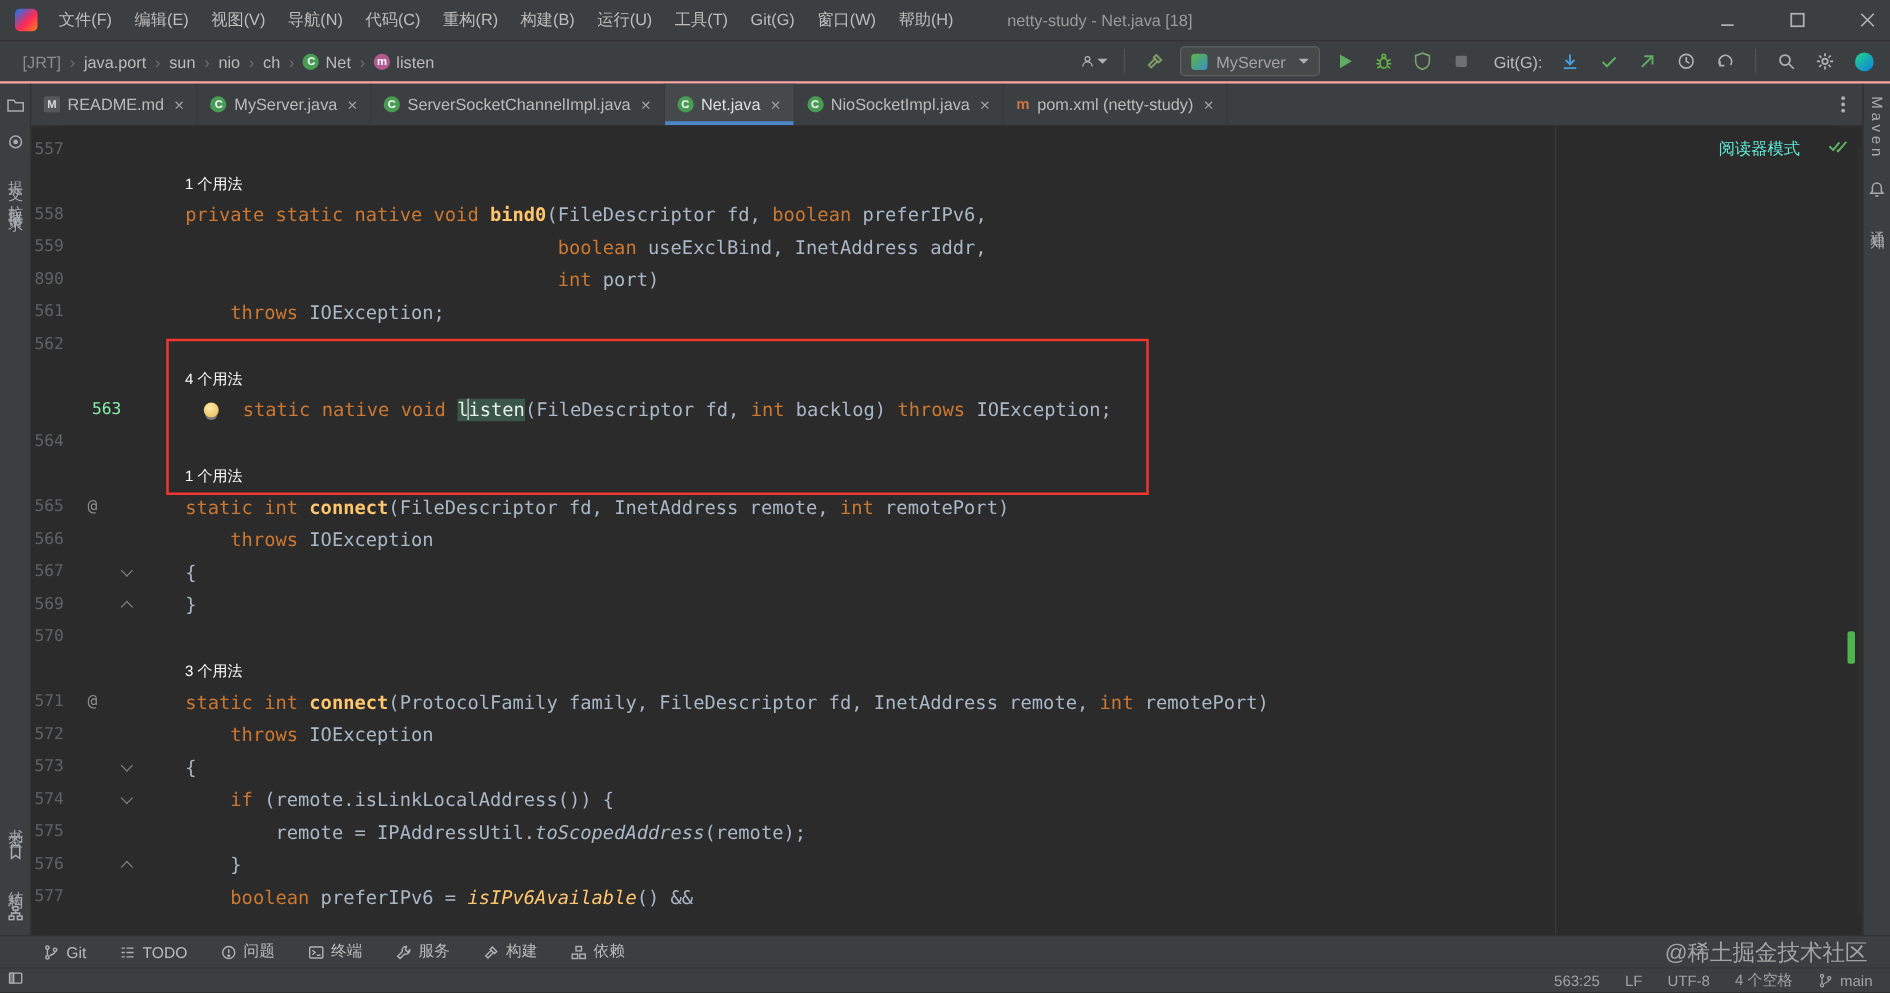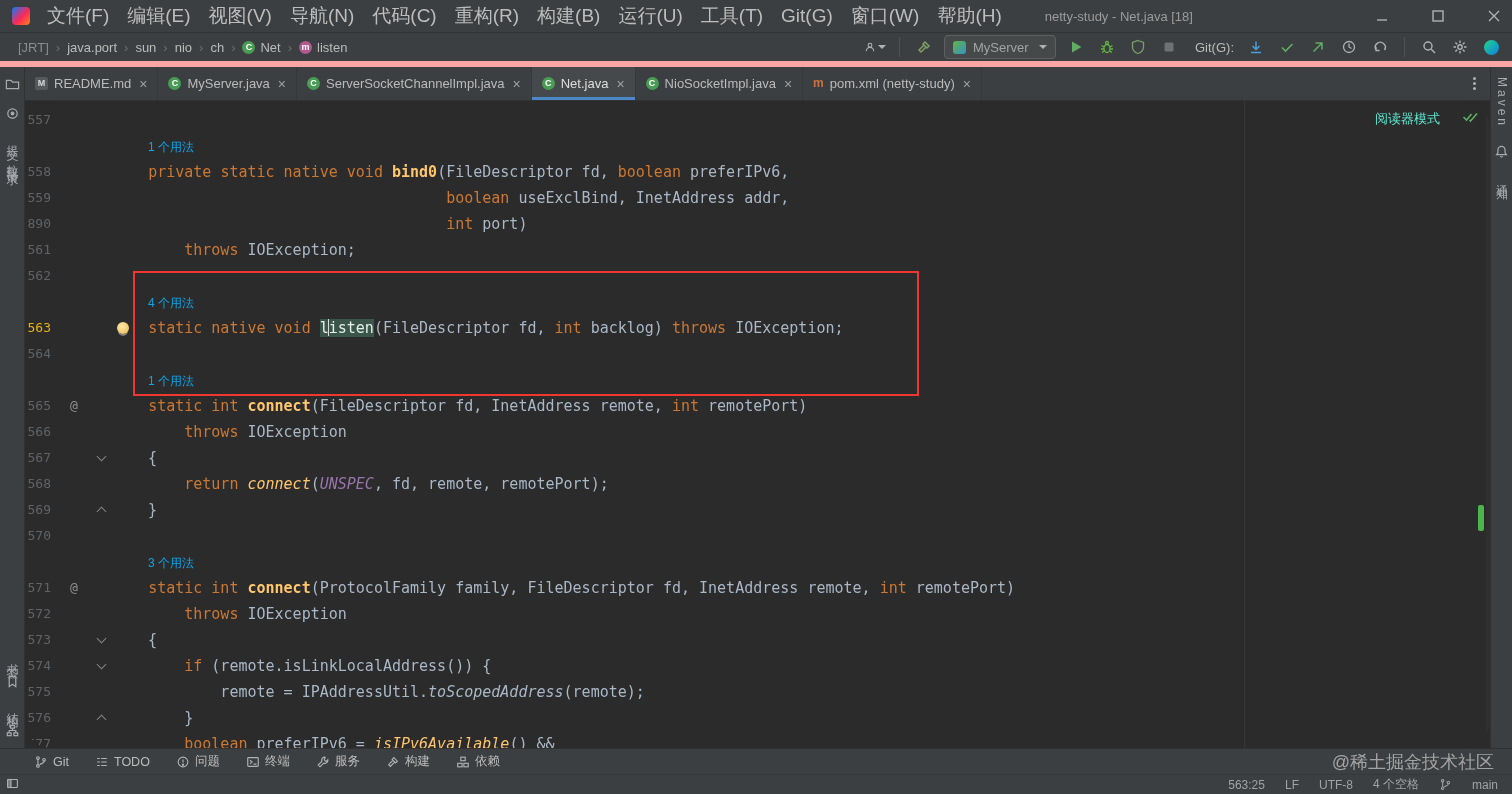--- a/index.html
+++ b/index.html
@@ -4,28 +4,28 @@
 <style>
   * { margin:0; padding:0; box-sizing:border-box; }
   html,body { width:1512px; height:794px; overflow:hidden; background:#2B2B2B;
     font-family:"Liberation Sans","DejaVu Sans",sans-serif; -webkit-font-smoothing:antialiased; }
 
   
   .titlebar { height:33px; background:#3C3F41; display:flex; align-items:center;
     border-bottom:1px solid #323232; padding:0 10px; }
   .app-logo { width:18px; height:18px; border-radius:4px; flex:none; margin:0 8px 0 2px;
     background:linear-gradient(135deg,#087CFA 0%,#FE2857 55%,#FC801D 100%); }
-  .menu-item { color:#BDBDBD; font-size:19px; padding:0 9px; line-height:32px; cursor:default; }
+  .menu-item { color:#BDBDBD; font-size:13px; padding:0 9px; line-height:32px; cursor:default; }
   .win-title { color:#9B9B9B; font-size:13px; margin-left:34px; white-space:nowrap; }
   .win-controls { margin-left:auto; display:flex; align-items:center; }
   .win-btn { width:16px; height:16px; margin-left:40px; display:flex; align-items:center; justify-content:center; }
   .win-btn svg { stroke:#AFB1B3; stroke-width:1.4; fill:none; }
 
   
-  .navbar { height:34px; background:#3C3F41; border-bottom:6px solid #fca5a5;
+  .navbar { height:34px; background:#3C3F41; border-bottom:2px solid #fca5a5;
     display:flex; align-items:center; padding:0 10px 0 14px; }
   .crumbs { display:flex; align-items:center; gap:2px; }
   .crumb { display:flex; align-items:center; gap:5px; color:#BBBBBB; font-size:13px; padding:2px 4px; border-radius:3px; }
   .crumb:first-child .crumb-label { color:#8A8D90; }
   .crumb-sep { color:#6E6E6E; font-size:13px; padding:0 1px; }
   .mini-icon { width:13px; height:13px; border-radius:50%; color:#fff; font-size:9px; font-weight:700;
     line-height:13px; text-align:center; flex:none; }
   .mini-icon.class { background:#499C54; }
   .mini-icon.method { background:#B3598E; }
   .toolbar-right { margin-left:auto; display:flex; align-items:center; gap:9px; }
@@ -67,38 +67,38 @@
   .tab-spacer { flex:1; }
   .vdots { align-self:center; margin-right:14px; width:3px; height:3px; border-radius:50%;
     background:#AFB1B3; box-shadow:0 -5px 0 #AFB1B3, 0 5px 0 #AFB1B3; }
 
   
   .editor-wrap { position:relative; flex:1; background:#2B2B2B; overflow:hidden;border-radius:26px; }
   .code-scroll { padding-top:6px; }
   .code-row { display:flex; height:26px; }
   .gut-num { width:33px; padding-right:7px; text-align:right; flex:none;
     font:13px/26px "DejaVu Sans Mono",monospace; color:#606366; }
-  .gut-num.cur { color:#eab308; }
+  .gut-num.cur { color:#86efac;margin-left:46px; }
   .gut-icons { width:54px; flex:none; position:relative; }
   .at-ic { position:absolute; left:12px; top:0; color:#8E8E8E; font:13px/26px "DejaVu Sans Mono",monospace; }
   .fold { position:absolute; left:40px; width:7px; height:7px;
     border-right:1.5px solid #7F8388; border-bottom:1.5px solid #7F8388; }
   .fold.down { top:8px; transform:rotate(45deg); }
   .fold.up { top:11px; transform:rotate(-135deg); }
   .code-line { flex:1; position:relative; white-space:pre; font:15px/26px "DejaVu Sans Mono",monospace; color:#A9B7C6; }
   .tk-pl { color:#A9B7C6; }
   .tk-kw { color:#CC7832; }
   .tk-fn { color:#FFC66D; font-weight:600; }
   .tk-fit { color:#FFC66D; font-style:italic; }
   .tk-pit { color:#A9B7C6; font-style:italic; }
   .tk-cst { color:#9876AA; font-style:italic; }
   .tk-hl { color:#E6EFE9; background:#3A564A; }
   .tk-caret { display:inline-block; width:2px; height:17px; background:#DCDCDC; margin:0 -1px; vertical-align:-3px; }
   .inlay-hint { display:inline-block; margin-left:36px; font-family:"Liberation Sans","DejaVu Sans",sans-serif;
-    font-size:12px; color:#0ea5e9; line-height:26px; }
+    font-size:12px; color:#ffffff; line-height:26px; }
   .bulb { position:absolute; left:5px; top:7px; width:12px; height:12px; border-radius:50%;
     background:radial-gradient(circle at 40% 35%, #FFE9A8, #E3B94C); box-shadow:0 3px 0 -1px #7D7D7D; }
   .margin-line { position:absolute; top:0; bottom:0; left:1219px; width:1px; background:#383838; }
   .red-box { position:absolute; left:108px; top:170px; width:786px; height:125px;
     border:2px solid #F0372F; z-index:6; pointer-events:none; }
   .reader-mode { position:absolute; top:9px; right:50px; font-size:13px; color:#5eead4; z-index:4; }
   .inspect-ok { position:absolute; top:8px; right:10px; z-index:4; }
   .inspect-ok svg { width:18px; height:14px; stroke:#5FAD65; stroke-width:1.6; fill:none; }
   .stripe-mark { position:absolute; right:6px; top:404px; width:6px; height:26px; background:#4DB54D; border-radius:2px; }
   .scroll-track { position:absolute; right:0; top:0; bottom:0; width:4px; background:#2F2F2F; }
@@ -106,21 +106,21 @@
   
   .tools-bar { height:26px; background:#3C3F41; border-top:1px solid #323232;
     display:flex; align-items:center; gap:26px; padding:0 18px 0 34px; }
   .tool-item { display:flex; align-items:center; gap:5px; color:#BBBBBB; font-size:12.5px; }
   .tool-item svg { width:14px; height:14px; stroke:#AFB1B3; fill:none; stroke-width:1.3; }
   .watermark { margin-left:auto; color:#a3a3a3; font-size:18px; }
   .status-bar { height:20px; background:#3C3F41; border-top:1px solid #36393A;
     display:flex; align-items:center; padding:0 14px 0 6px; }
   .layout-ic svg { width:13px; height:13px; stroke:#AFB1B3; fill:none; stroke-width:1.3; }
   .status-right { margin-left:auto; display:flex; align-items:center; gap:20px; color:#A0A3A6; font-size:12px; }
-  .branch { display:flex; align-items:flex-start; gap:20px; }
+  .branch { display:flex; align-items:flex-start; gap:5px; }
   .branch svg { width:13px; height:13px; stroke:#A0A3A6; fill:none; stroke-width:1.3; }
 </style>
 </head>
 <body>
 
 <div class="titlebar">
   <div class="app-logo"></div>
   <div class="menus" style="display:flex;">
       <span class="menu-item">文件(F)</span>
       <span class="menu-item">编辑(E)</span>
@@ -415,25 +415,20 @@
             <span class="code-line"><span class="tk-pl">        </span><span class="tk-kw">throws</span><span class="tk-pl"> IOException</span></span>
           </div>
           <div class="code-row">
             <span class="gut-num">567</span>
             <span class="gut-icons">
               <span class="fold down"></span>
             </span>
             <span class="code-line"><span class="tk-pl">    {</span></span>
           </div>
           <div class="code-row">
-            <span class="gut-num">568</span>
-            <span class="gut-icons"></span>
-            <span class="code-line"><span class="tk-pl">        </span><span class="tk-kw">return</span><span class="tk-pl"> </span><span class="tk-fit">connect</span><span class="tk-pl">(</span><span class="tk-cst">UNSPEC</span><span class="tk-pl">, fd, remote, remotePort);</span></span>
-          </div>
-          <div class="code-row">
             <span class="gut-num">569</span>
             <span class="gut-icons">
               <span class="fold up"></span>
             </span>
             <span class="code-line"><span class="tk-pl">    }</span></span>
           </div>
           <div class="code-row">
             <span class="gut-num">570</span>
             <span class="gut-icons"></span>
             <span class="code-line"></span>

